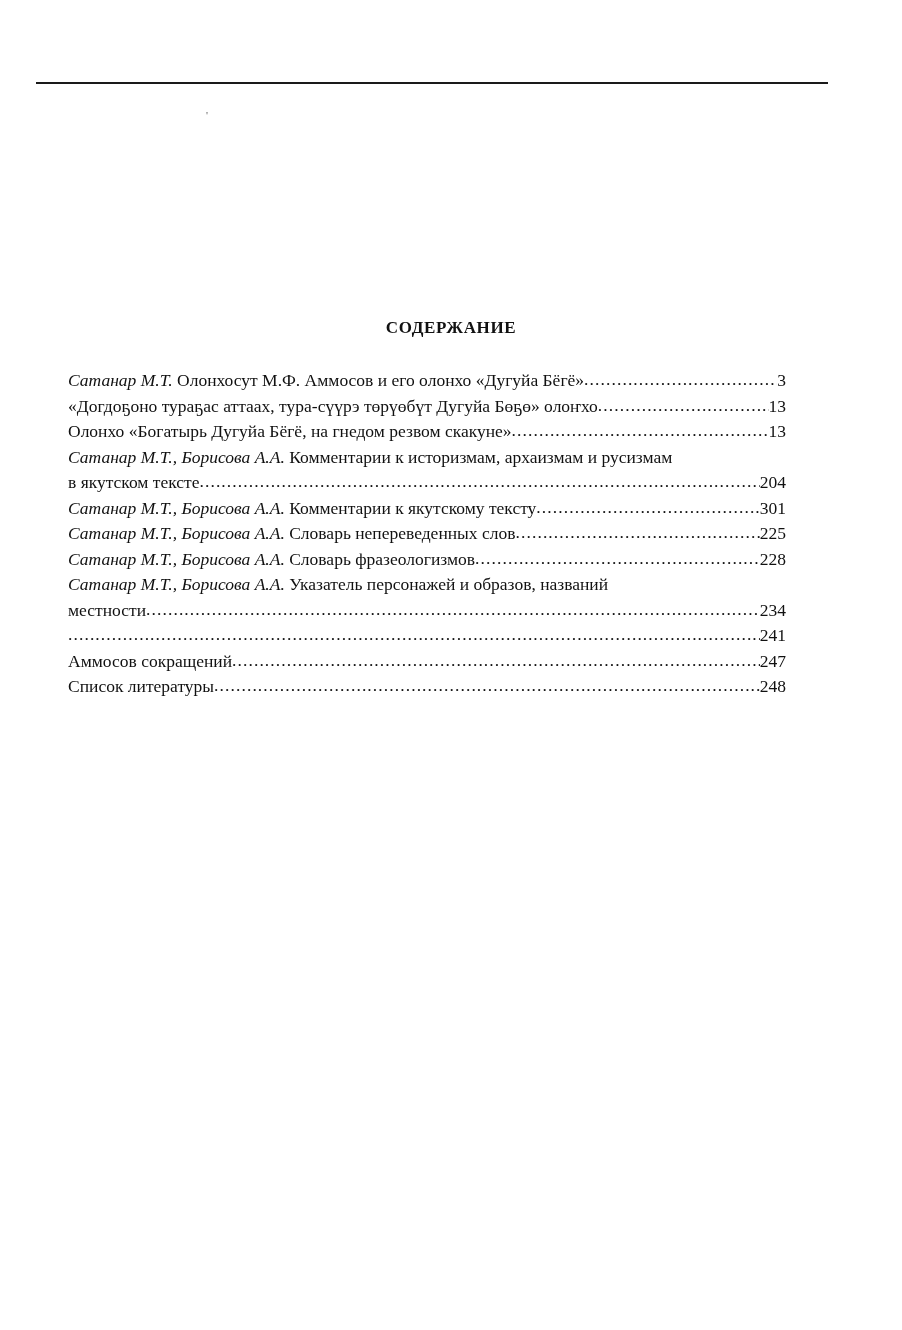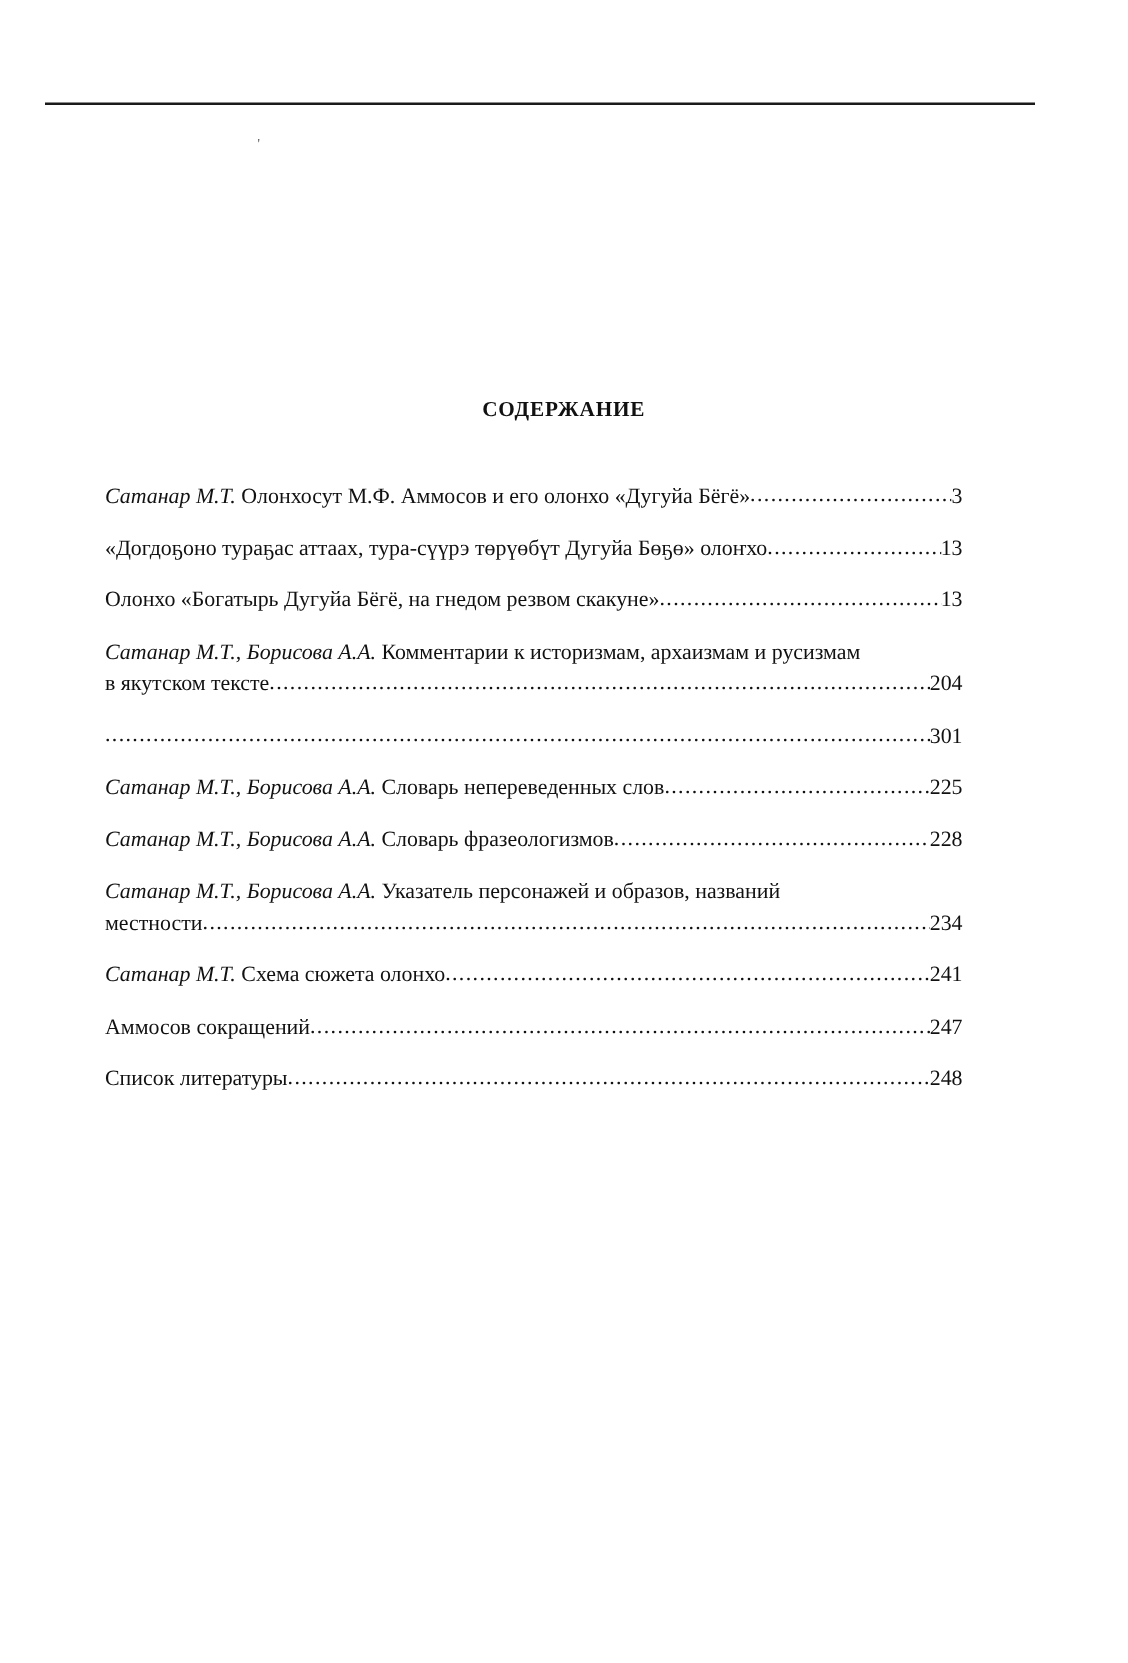--- a/index.html
+++ b/index.html
@@ -51,21 +51,21 @@
   .toc {
     position: absolute;
     left: 68px;
     top: 368px;
     width: 718px;
   }
   .entry {
     position: relative;
     font-size: 17.5px;
     line-height: 25.5px;
-    margin: 16px;
+    margin: 0;
     padding: 0;
     color: #111;
   }
   .entry .rowline {
     display: flex;
     align-items: baseline;
     width: 100%;
   }
   .entry .txt {
     white-space: nowrap;
@@ -140,20 +140,21 @@
       </div>
       <div class="secondline">
         <span class="txt">в якутском тексте</span>
         <span class="leader">................................................................................................................................................................................................................</span>
         <span class="pg">204</span>
       </div>
     </div>
 
     <div class="entry">
       <div class="rowline">
+        <span class="txt"><span class="author">Сатанар М.Т., Борисова А.А.</span><span> Комментарии к якутскому тексту </span></span>
         <span class="leader">................................................................................................................................................................................................................</span>
         <span class="pg">301</span>
       </div>
     </div>
 
     <div class="entry">
       <div class="rowline">
         <span class="txt"><span class="author">Сатанар М.Т., Борисова А.А.</span><span> Словарь непереведенных слов </span></span>
         <span class="leader">................................................................................................................................................................................................................</span>
         <span class="pg">225</span>
@@ -175,21 +176,20 @@
       </div>
       <div class="secondline">
         <span class="txt">местности</span>
         <span class="leader">................................................................................................................................................................................................................</span>
         <span class="pg">234</span>
       </div>
     </div>
 
     <div class="entry">
       <div class="rowline">
-        <span class="txt"><span class="author">Сатанар М.Т.</span><span> Схема сюжета олонхо</span></span>
         <span class="leader">................................................................................................................................................................................................................</span>
         <span class="pg">241</span>
       </div>
     </div>
 
     <div class="entry">
       <div class="rowline">
         <span class="txt"><span>Аммосов сокращений</span></span>
         <span class="leader">................................................................................................................................................................................................................</span>
         <span class="pg">247</span>

